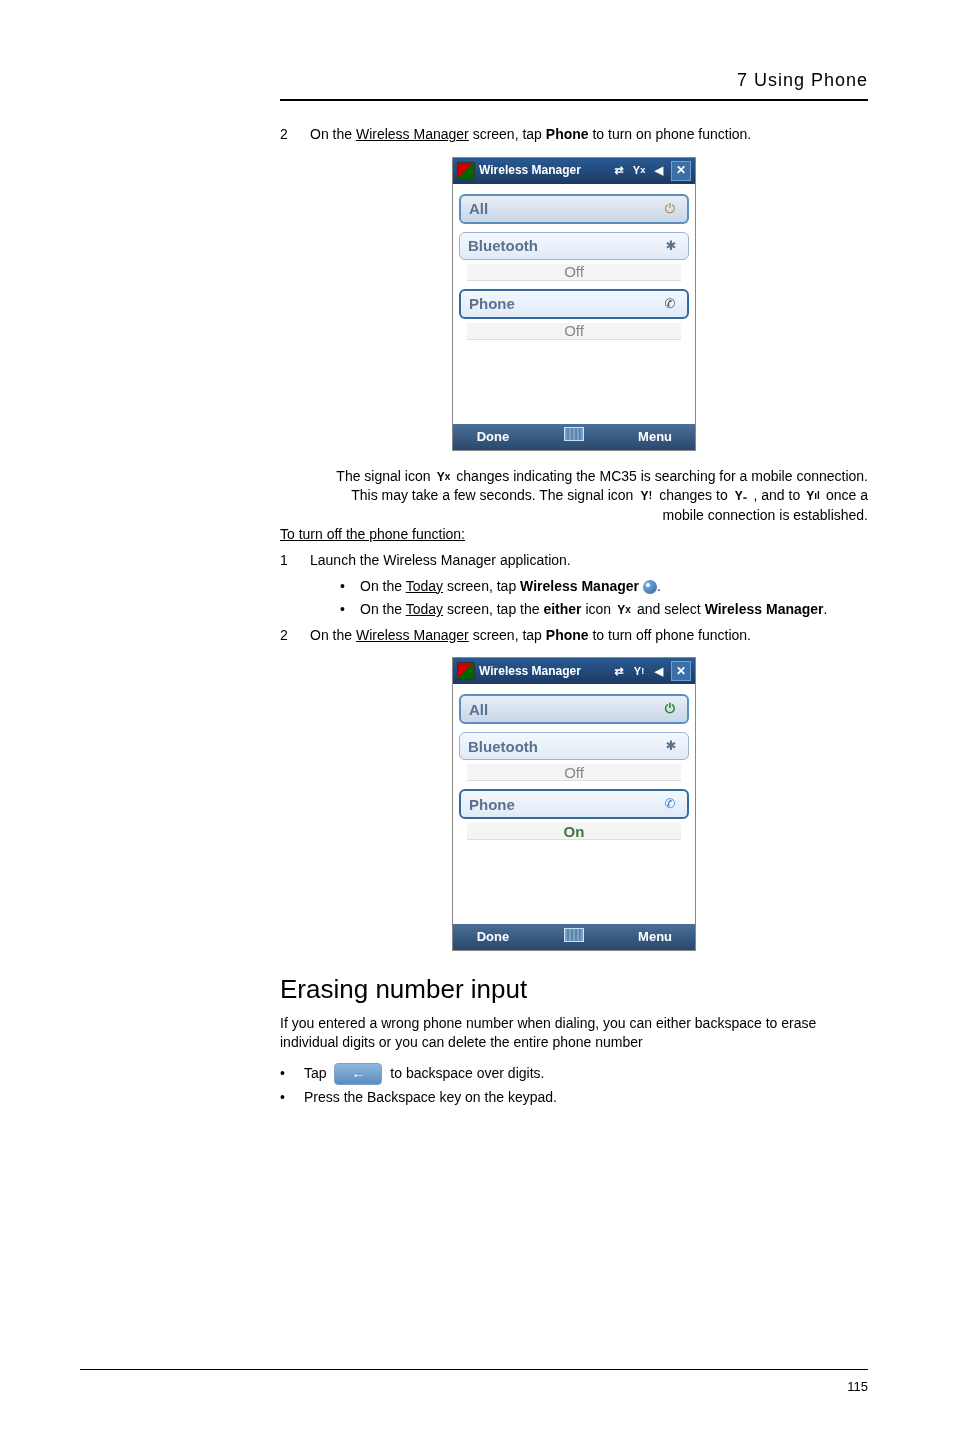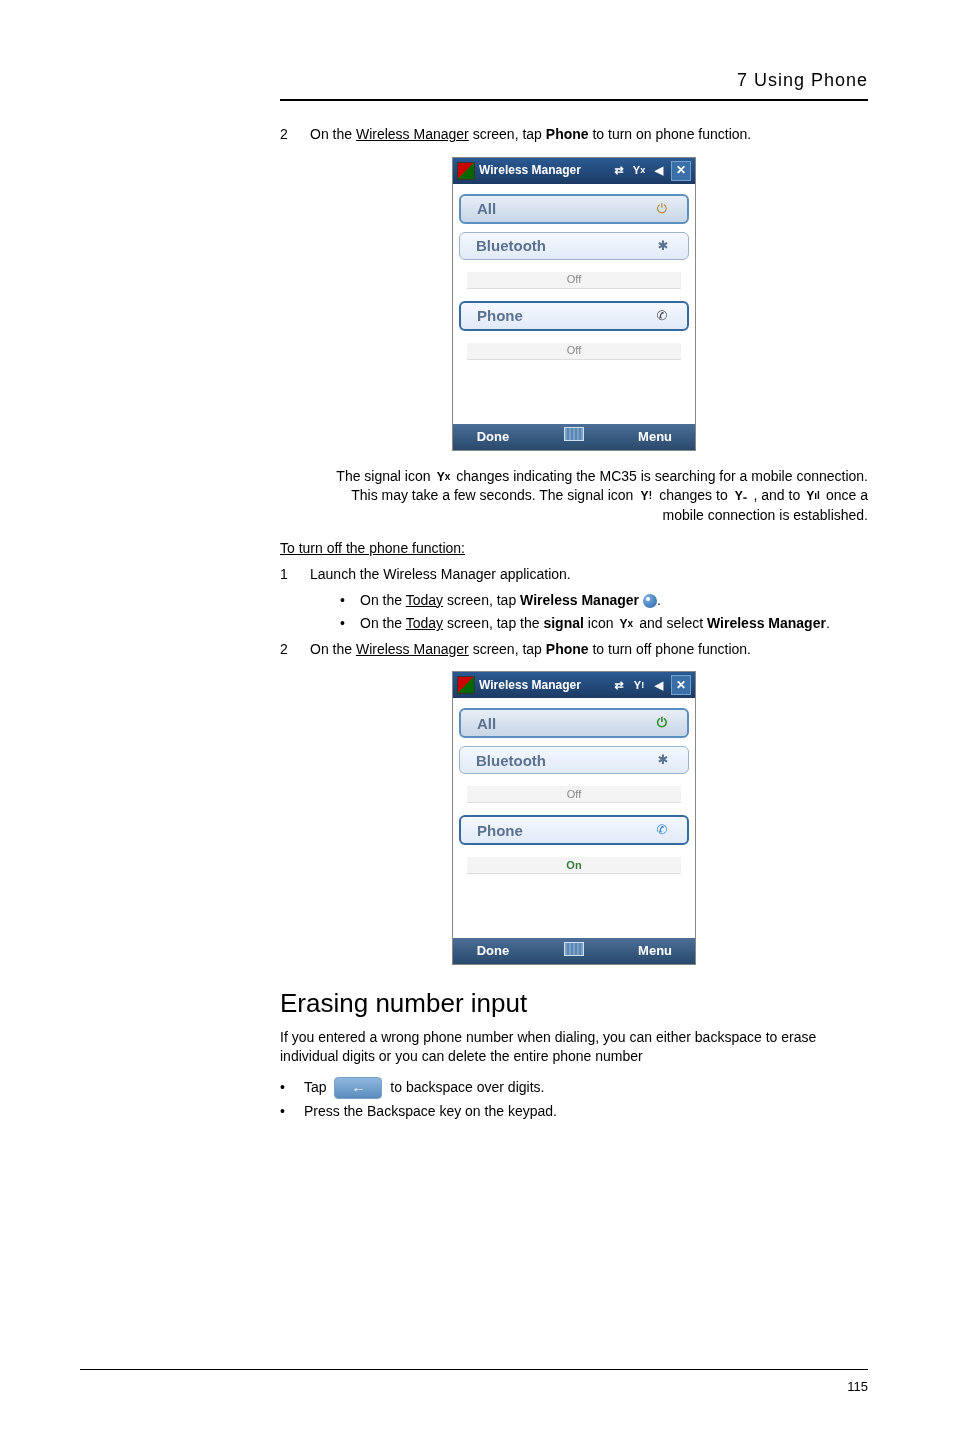--- a/index.html
+++ b/index.html
@@ -120,21 +120,21 @@
   }
   .wm-row {
     margin-bottom: 8px;
   }
   .pill {
     border: 1px solid #9bb3ce;
     border-radius: 6px;
     height: 26px;
     display: flex;
     align-items: center;
-    padding: 0 16px;
+    padding: 0 8px;
     background: linear-gradient(#f4f8ff, #e0eaf6);
   }
   .pill.allpill {
     border: 2px solid #5a8fbf;
     background: linear-gradient(#e8eef6, #c8d6e6);
   }
   .pill.selected {
     border: 2px solid #356aa0;
   }
   .pill-label {
@@ -143,28 +143,28 @@
     font-size: 15px;
   }
   .pill-icon {
     margin-left: auto;
     width: 18px; height: 18px;
     display: flex; align-items: center; justify-content: center;
     font-size: 13px;
   }
   .status-bar {
     height: 16px;
-    margin: 12px 8px;
+    margin: 4px 8px;
     background: #f4f4f4;
     border-bottom: 1px solid #ddd;
     display: flex;
     align-items: center;
     justify-content: center;
     color: #888;
-    font-size: 11px;
+    font-size: 15px;
   }
   .status-bar.on { color: #3a7a3a; font-weight: bold; }
   .wm-footer {
     background: linear-gradient(#4b6f98, #29486c);
     color: #fff;
     display: flex;
     align-items: center;
     height: 26px;
     font-weight: bold;
     font-size: 13px;
@@ -341,41 +341,41 @@
           <sub style="letter-spacing:-1px;">..</sub>
         </span>
       <span> , and to </span>
       <span class="inline-icon sig-bars">
           <b>Y</b>
           <sub>ıl</sub>
         </span>
       <span> once a mobile connection is established.</span>
     </div>
 
-    <div style="margin-top:14px;">
+    <div style="">
       <span class="under">To turn off the phone function:</span>
     </div>
 
     <div class="step">
       <div class="num">1</div>
       <div class="txt">Launch the Wireless Manager application.</div>
     </div>
 
     <div class="sub-bullets">
       <div class="bullet-row">
         <div class="bullet-dot">•</div>
         <div>
           <span>On the </span><span class="under">Today</span><span> screen, tap </span><b>Wireless Manager</b>
           <span class="round-icon"></span><span>.</span>
         </div>
       </div>
       <div class="bullet-row">
         <div class="bullet-dot">•</div>
         <div>
-          <span>On the </span><span class="under">Today</span><span> screen, tap the </span><b>signal</b><span> icon </span><span class="inline-icon sig-x">
+          <span>On the </span><span class="under">Today</span><span> screen, tap the </span><b>either</b><span> icon </span><span class="inline-icon sig-x">
               <b>Y</b>
               <sub>x</sub>
             </span><span> and select </span><b>Wireless Manager</b><span>.</span>
         </div>
       </div>
     </div>
 
     <div class="step">
       <div class="num">2</div>
       <div class="txt">

